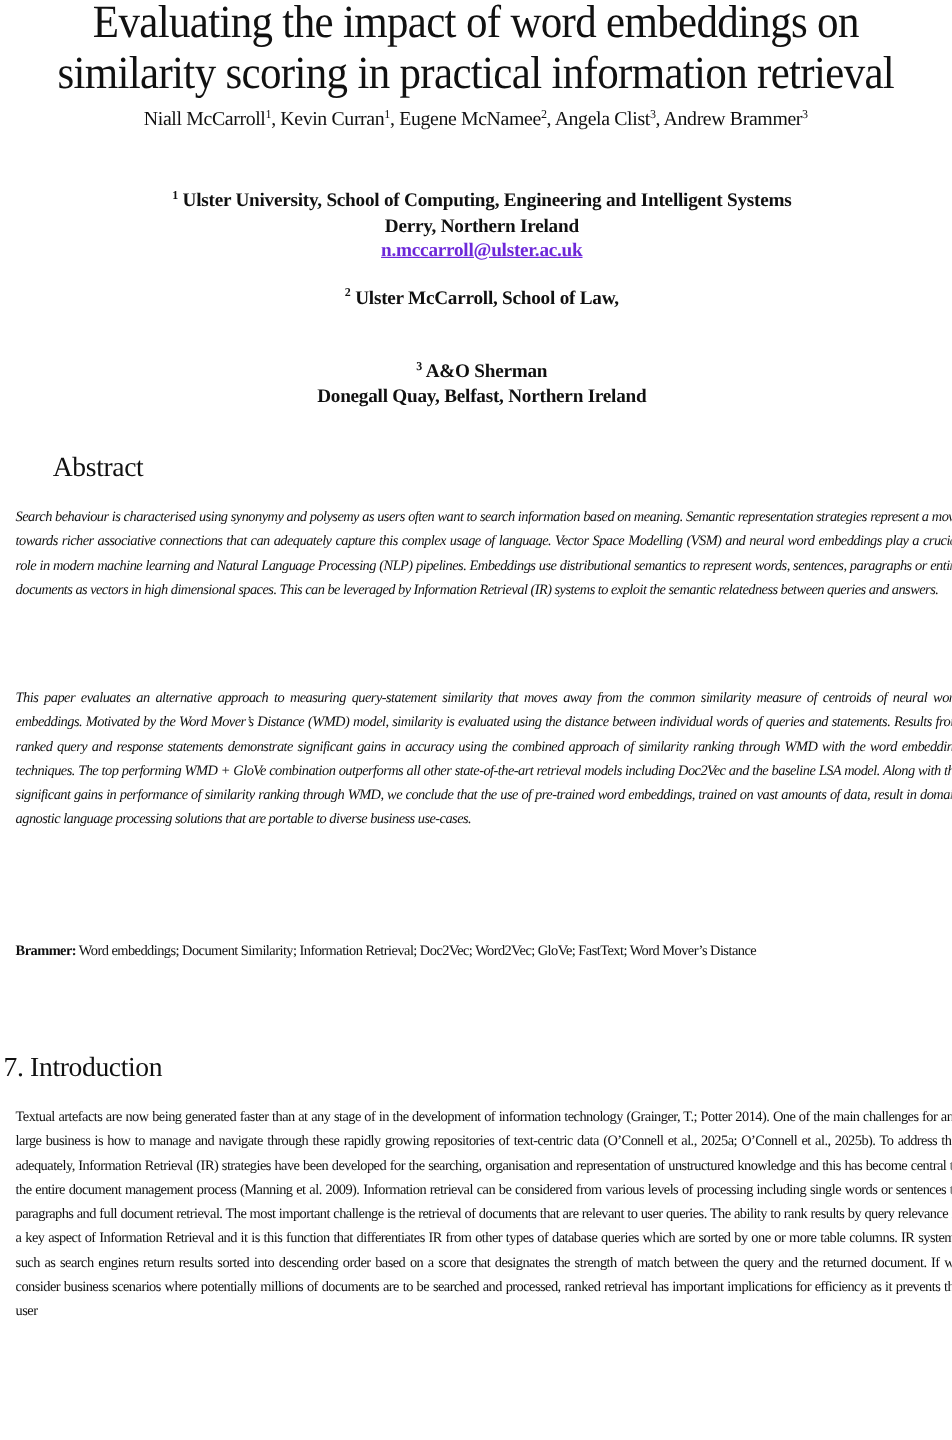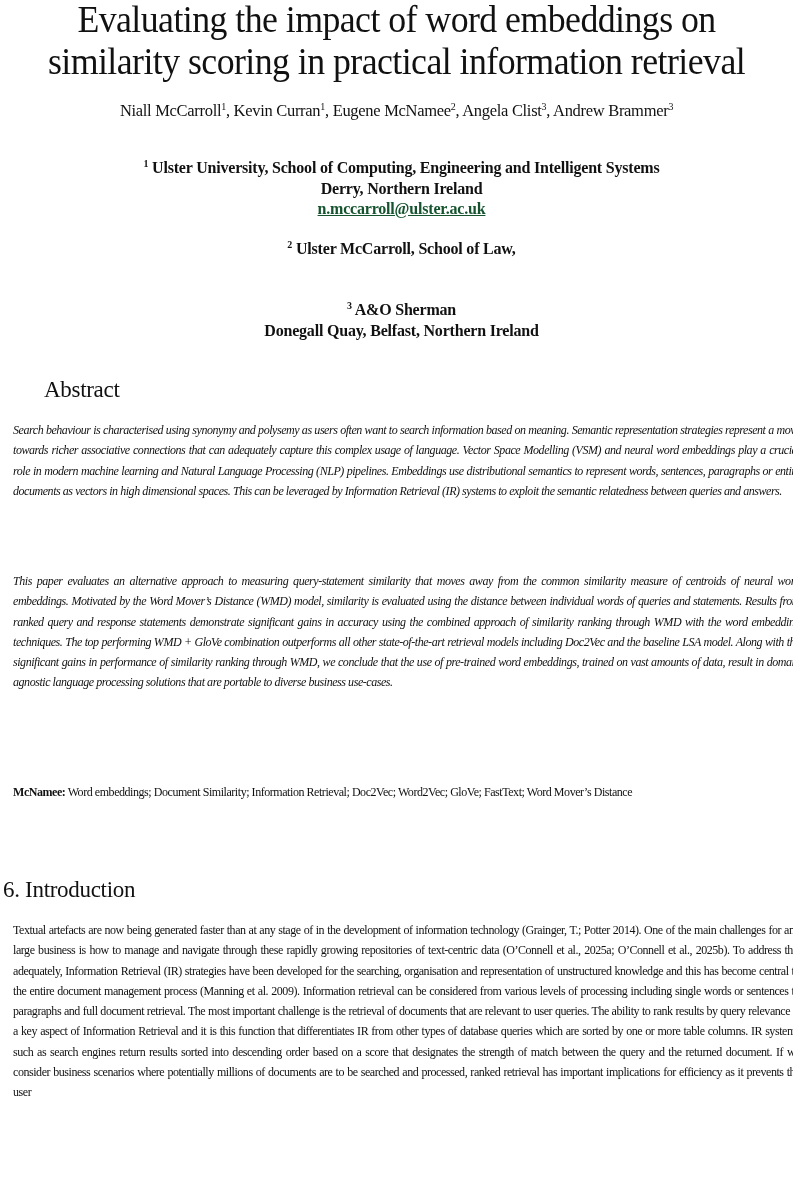--- a/index.html
+++ b/index.html
@@ -10,29 +10,29 @@
     position: relative;
   }
   .page { position: absolute; left: 0; top: 0; width: 793px; height: 1200px; padding-left: 20px; }
   .title {
     position: absolute; left: 0; top: -2px; width: 793px;
     text-align: center; font-size: 38.5px; line-height: 42px;
     letter-spacing: -0.6px; transform: scaleX(0.93); transform-origin: center top;
     margin: 0; font-weight: normal;
   }
   .authors {
-    position: absolute; left: 0; top: 101px; width: 793px; text-align: center;
+    position: absolute; left: 0; top: 89px; width: 793px; text-align: center;
     font-size: 16.5px; line-height: 20px; letter-spacing: -0.3px;
   }
   sup { font-size: 10px; vertical-align: 6px; line-height: 0; }
   .affil {
     position: absolute; left: 5px; width: 793px; text-align: center;
     font-size: 16px; line-height: 20.5px; letter-spacing: -0.2px; font-weight: bold;
   }
-  .affil a { color: #14532d; text-decoration: underline; }
+  .affil a { color: #6d28d9; text-decoration: underline; }
   .h1 {
     position: absolute; left: 3px; font-size: 23px; line-height: 26px;
     letter-spacing: -0.3px; margin: 0; font-weight: normal;
   }
   .para {
     position: absolute; left: 13px; width: 787px;
     font-size: 12px; line-height: 20.3px; text-align: justify;
     letter-spacing: -0.45px; margin: 0;
   }
   .it { font-style: italic; }
@@ -67,19 +67,19 @@
     <div><sup>3</sup> <span>A&amp;O Sherman</span></div>
     <div>Donegall Quay, Belfast, Northern Ireland</div>
   </div>
 
   <h2 class="h1" style="top:377px;margin-left:41px;">Abstract</h2>
 
   <p class="para it" style="top:420px;">Search behaviour is characterised using synonymy and polysemy as users often want to search information based on meaning. Semantic representation strategies represent a move towards richer associative connections that can adequately capture this complex usage of language. Vector Space Modelling (VSM) and neural word embeddings play a crucial role in modern machine learning and Natural Language Processing (NLP) pipelines. Embeddings use distributional semantics to represent words, sentences, paragraphs or entire documents as vectors in high dimensional spaces. This can be leveraged by Information Retrieval (IR) systems to exploit the semantic relatedness between queries and answers.</p>
 
   <p class="para it" style="top:571px;">This paper evaluates an alternative approach to measuring query-statement similarity that moves away from the common similarity measure of centroids of neural word embeddings. Motivated by the Word Mover’s Distance (WMD) model, similarity is evaluated using the distance between individual words of queries and statements. Results from ranked query and response statements demonstrate significant gains in accuracy using the combined approach of similarity ranking through WMD with the word embedding techniques. The top performing WMD + GloVe combination outperforms all other state-of-the-art retrieval models including Doc2Vec and the baseline LSA model. Along with the significant gains in performance of similarity ranking through WMD, we conclude that the use of pre-trained word embeddings, trained on vast amounts of data, result in domain agnostic language processing solutions that are portable to diverse business use-cases.</p>
 
-  <p class="para kw" style="top:782px;"><b>McNamee:</b><span> Word embeddings; Document Similarity; Information Retrieval; Doc2Vec; Word2Vec; GloVe; FastText; Word Mover’s Distance</span></p>
+  <p class="para kw" style="top:782px;"><b>Brammer:</b><span> Word embeddings; Document Similarity; Information Retrieval; Doc2Vec; Word2Vec; GloVe; FastText; Word Mover’s Distance</span></p>
 
-  <h2 class="h1" style="top:877px;">6. Introduction</h2>
+  <h2 class="h1" style="top:877px;">7. Introduction</h2>
 
   <p class="para" style="top:920px;">Textual artefacts are now being generated faster than at any stage of in the development of information technology (Grainger, T.; Potter 2014). One of the main challenges for any large business is how to manage and navigate through these rapidly growing repositories of text-centric data (O’Connell et al., 2025a; O’Connell et al., 2025b). To address this adequately, Information Retrieval (IR) strategies have been developed for the searching, organisation and representation of unstructured knowledge and this has become central to the entire document management process (Manning et al. 2009). Information retrieval can be considered from various levels of processing including single words or sentences to paragraphs and full document retrieval. The most important challenge is the retrieval of documents that are relevant to user queries. The ability to rank results by query relevance is a key aspect of Information Retrieval and it is this function that differentiates IR from other types of database queries which are sorted by one or more table columns. IR systems such as search engines return results sorted into descending order based on a score that designates the strength of match between the query and the returned document. If we consider business scenarios where potentially millions of documents are to be searched and processed, ranked retrieval has important implications for efficiency as it prevents the user</p>
 
 </div>
 
 </body></html>

